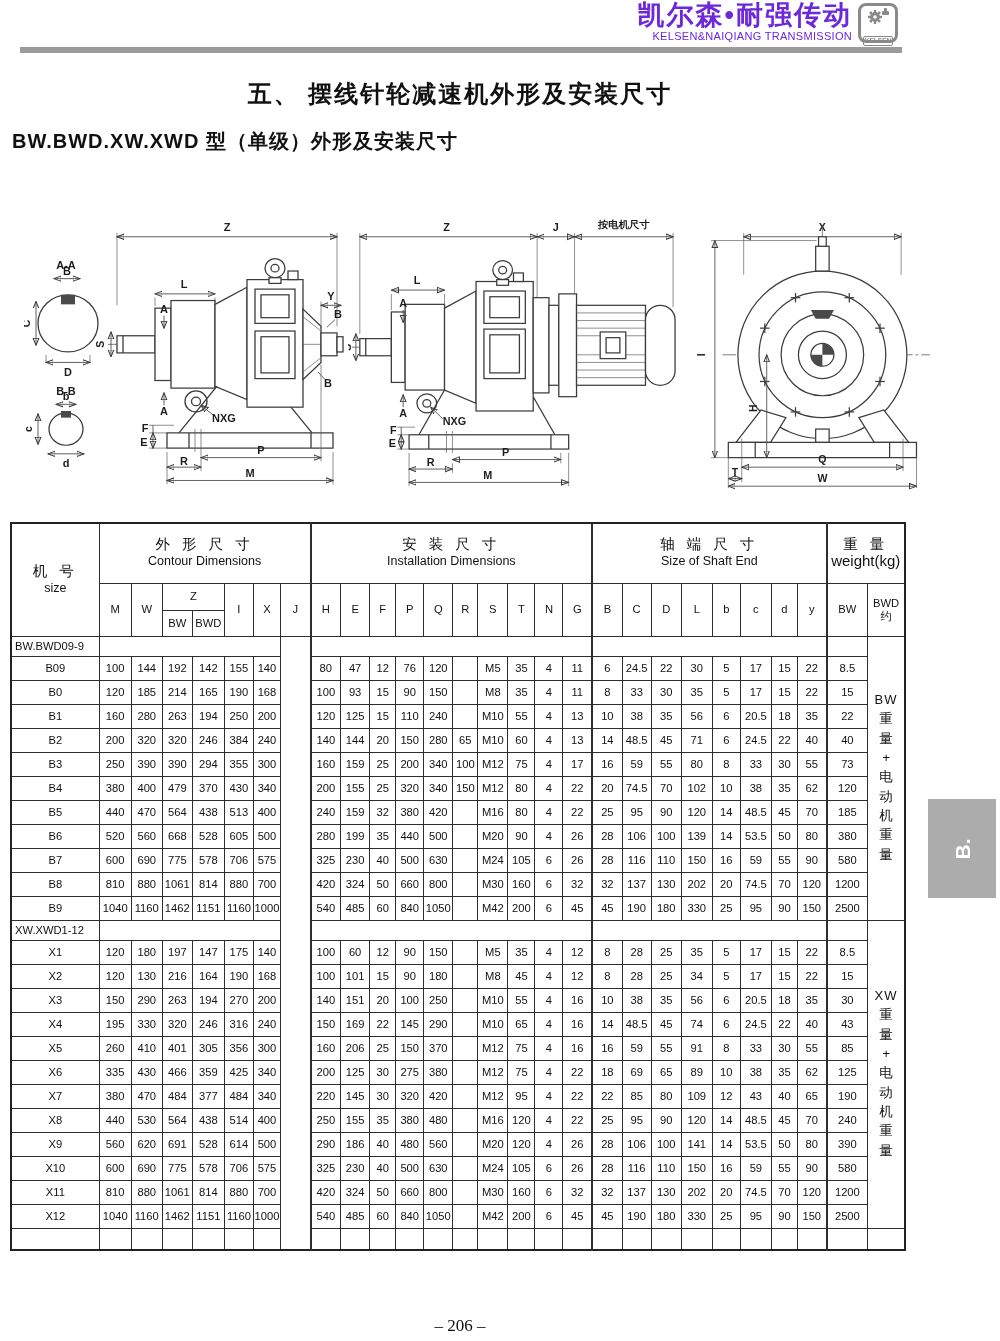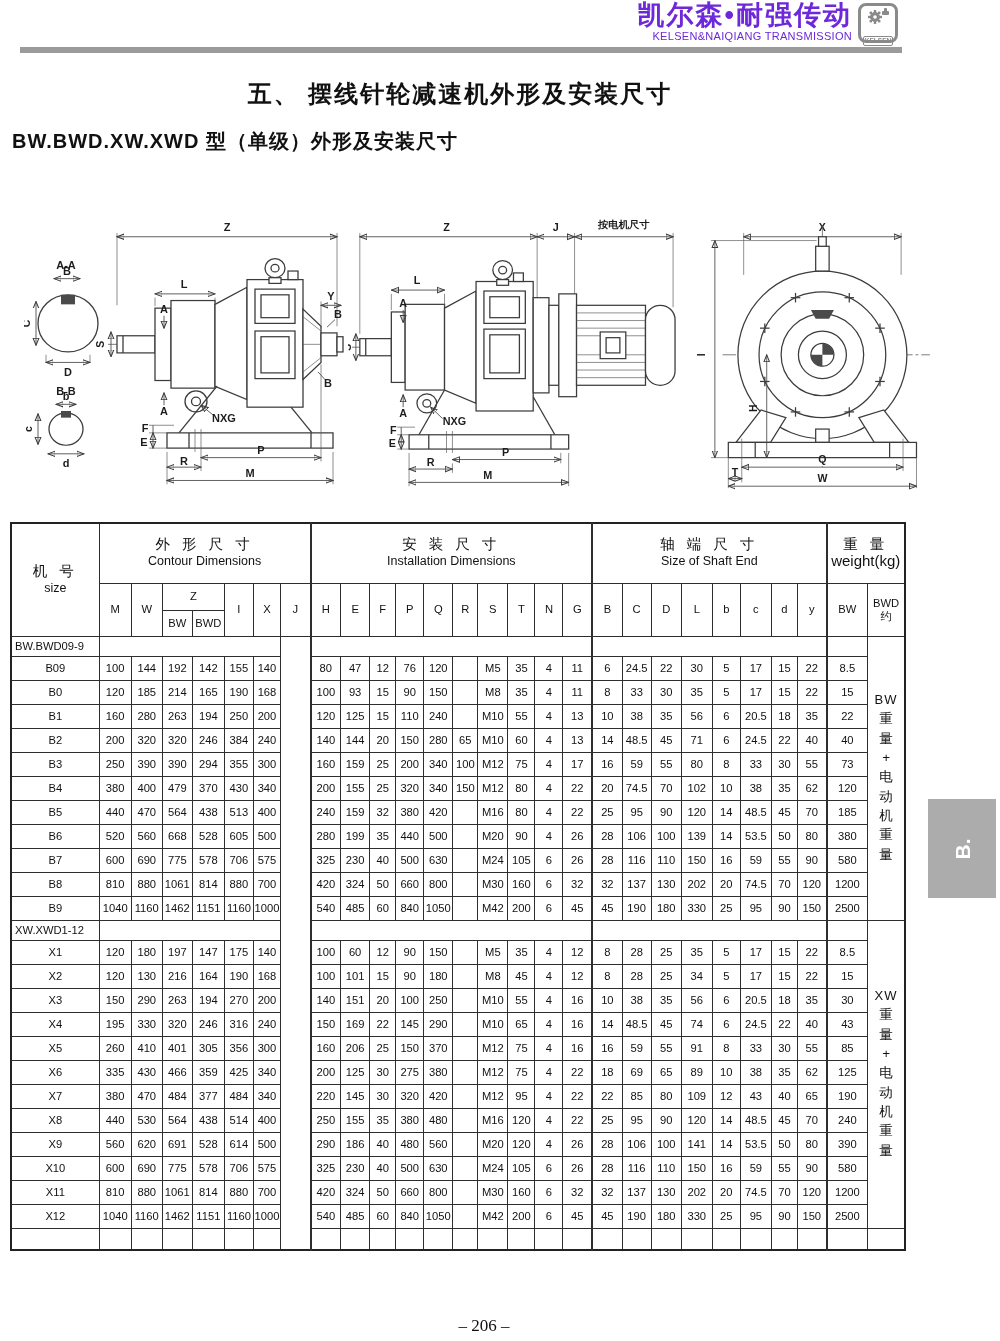--- a/index.html
+++ b/index.html
@@ -49,21 +49,21 @@
   .jcell{border-left-width:1px;border-right-width:2px !important;}
   .vnote div{margin:4.5px 0;font-size:13.5px;font-weight:500;}
   .vnote .lat{letter-spacing:1px;font-size:13px;}
 
   
   .side-tab{position:absolute;left:928px;top:799px;width:68px;height:99px;background:#acacac;
             display:flex;align-items:center;justify-content:center;}
   .side-tab span{display:block;transform:rotate(-90deg);color:#ffffff;font-size:21px;font-weight:700;}
 
   .page-num{position:absolute;top:1316px;left:0;width:920px;text-align:center;
-            font-family:"Liberation Serif","DejaVu Serif",serif;font-size:17px;padding-left:24px;}
+            font-family:"Liberation Serif","DejaVu Serif",serif;font-size:17px;}
 </style>
 </head>
 <body>
 
 <div class="page">
 
   <div class="logo-text">
     <div class="logo-cn">凯尔森•耐强传动</div>
     <div class="logo-en">KELSEN&amp;NAIQIANG TRANSMISSION</div>
   </div>

